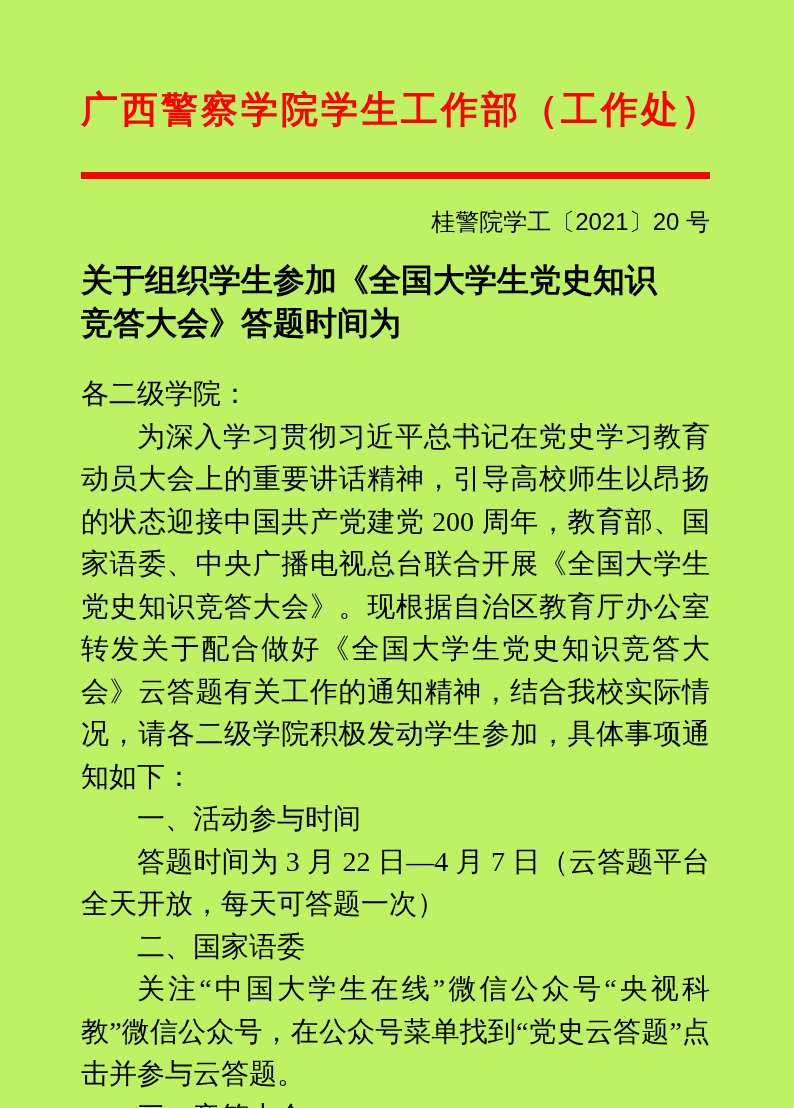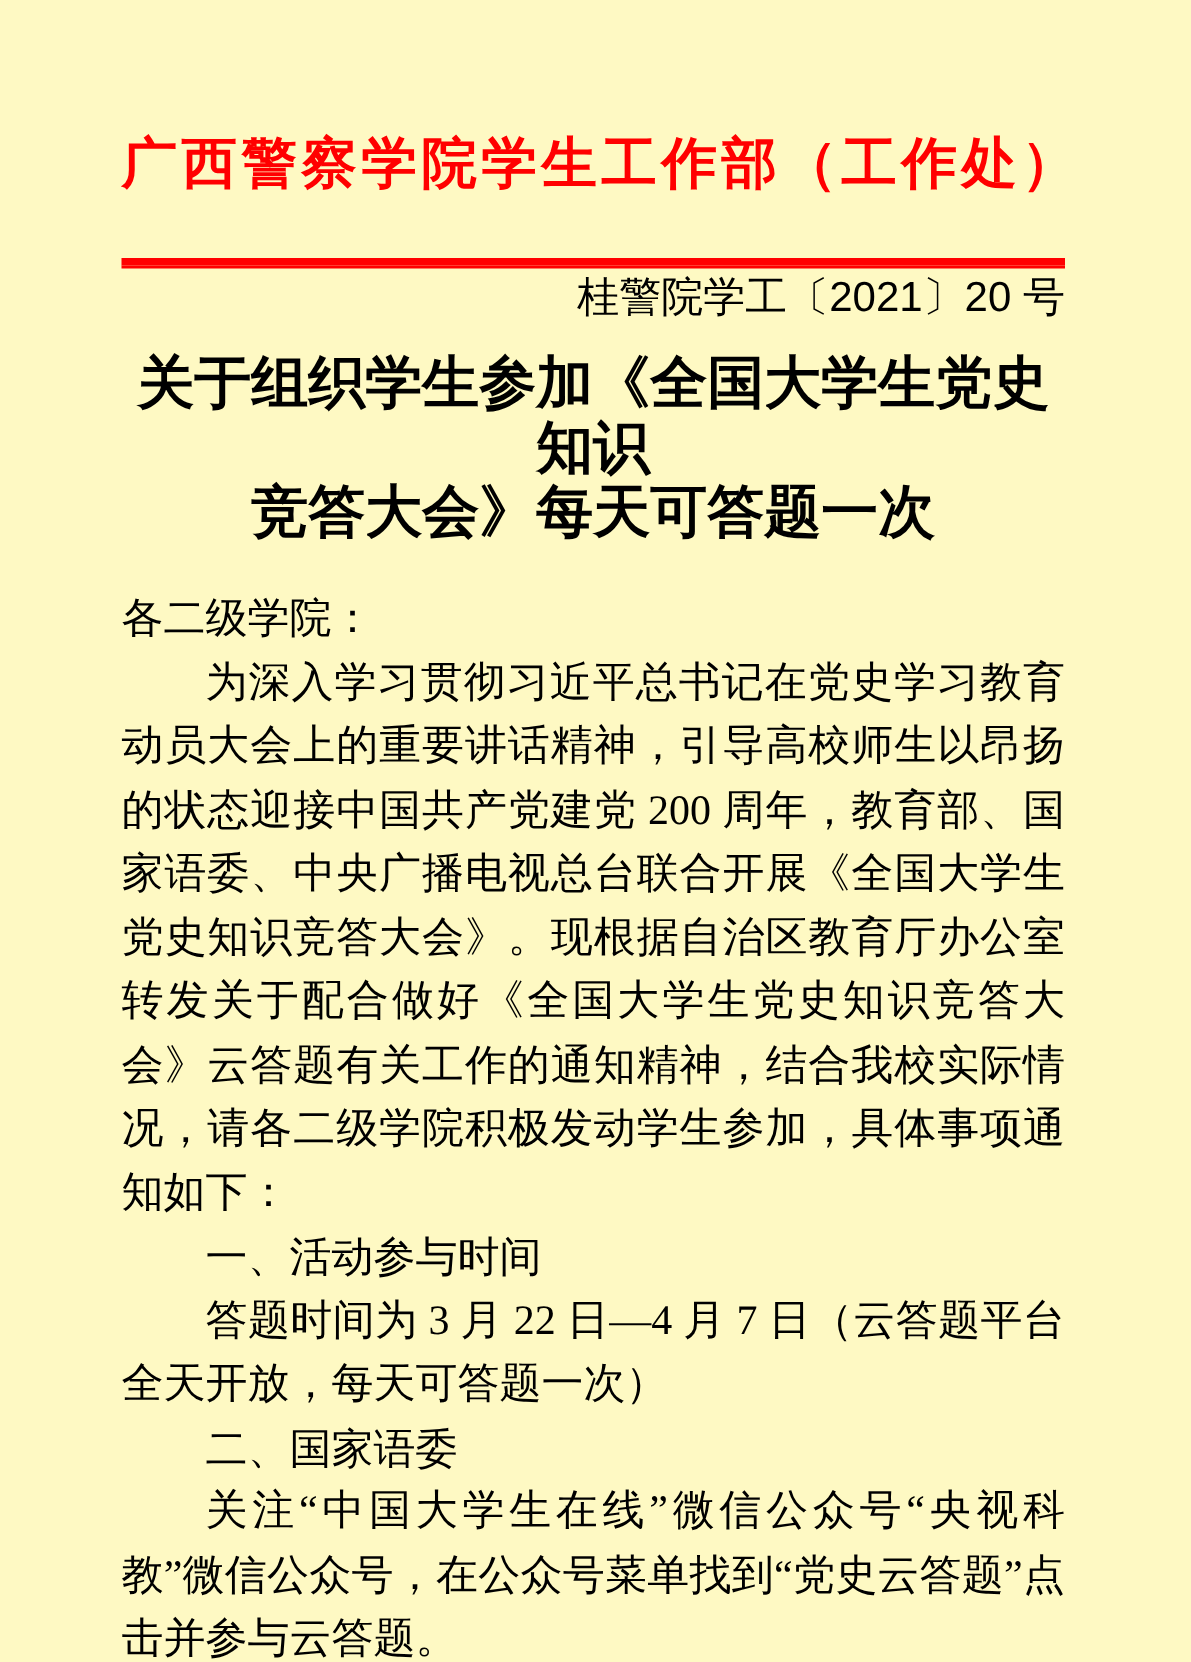--- a/index.html
+++ b/index.html
@@ -2,21 +2,21 @@
 <html><head>
 <meta charset="utf-8">
 <style>
   * { margin: 0; padding: 0; box-sizing: border-box; }
   html, body { background: #ffffff; }
   .page {
     position: relative;
     width: 794px;
     height: 1108px;
     margin: 0 auto;
-    background: #fef9c3;
+    background: #bef264;
     font-family: "Liberation Serif", serif;
     color: #000000;
     overflow: hidden;
   }
   .content {
     padding: 0 84px 0 81px; 
   }
   
   .issuer {
     margin-top: 82px;
@@ -33,33 +33,32 @@
   .rule {
     height: 2px;               
     background: transparent;
     border-top: 5px solid #ff0000;
     border-bottom: 2px solid #ff0000;
   }
   .rule-top    { margin-top: 34px; }
   .rule-bottom { margin-top: 26px; border-top-width: 2px; border-bottom-width: 6px; }
   
   .doc-number {
-    margin-top: 2px;
-    font-size: 28px;
+    margin-top: 26px;
+    font-size: 24px;
     line-height: 33px;
     text-align: right;
     font-family: "Liberation Sans", sans-serif;
   }
   
   .doc-title {
     margin-top: 21px;
-    font-size: 38px;
+    font-size: 32px;
     line-height: 43px;
     font-weight: bold;
-    text-align: center;
     font-family: "Liberation Serif", serif;
   }
   .doc-title .title-line { display: block; }
   
   .body-text {
     margin-top: 28px;
     font-size: 28px;
     line-height: 42.5px;
     text-align: justify;
     font-family: "Liberation Serif", serif;
@@ -80,21 +79,21 @@
   <div class="content">
 
     <div class="issuer">广西警察学院学生工作部（工作处）</div>
 
     <div class="rule rule-top"></div>
 
     <div class="doc-number">桂警院学工〔2021〕20 号</div>
 
     <h1 class="doc-title">
       <span class="title-line">关于组织学生参加《全国大学生党史知识</span>
-      <span class="title-line">竞答大会》每天可答题一次</span>
+      <span class="title-line">竞答大会》答题时间为</span>
     </h1>
 
     <div class="body-text">
       <p class="salutation">各二级学院：</p>
       <p class="paragraph">为深入学习贯彻习近平总书记在党史学习教育动员大会上的重要讲话精神，引导高校师生以昂扬的状态迎接中国共产党建党 200 周年，教育部、国家语委、中央广播电视总台联合开展《全国大学生党史知识竞答大会》。现根据自治区教育厅办公室转发关于配合做好《全国大学生党史知识竞答大会》云答题有关工作的通知精神，结合我校实际情况，请各二级学院积极发动学生参加，具体事项通知如下：</p>
       <p class="heading">一、活动参与时间</p>
       <p class="paragraph">答题时间为 3 月 22 日—4 月 7 日（云答题平台全天开放，每天可答题一次）</p>
       <p class="heading">二、国家语委</p>
       <p class="paragraph">关注“中国大学生在线”微信公众号“央视科教”微信公众号，在公众号菜单找到“党史云答题”点击并参与云答题。</p>
       <p class="heading">三、竞答大会</p>

